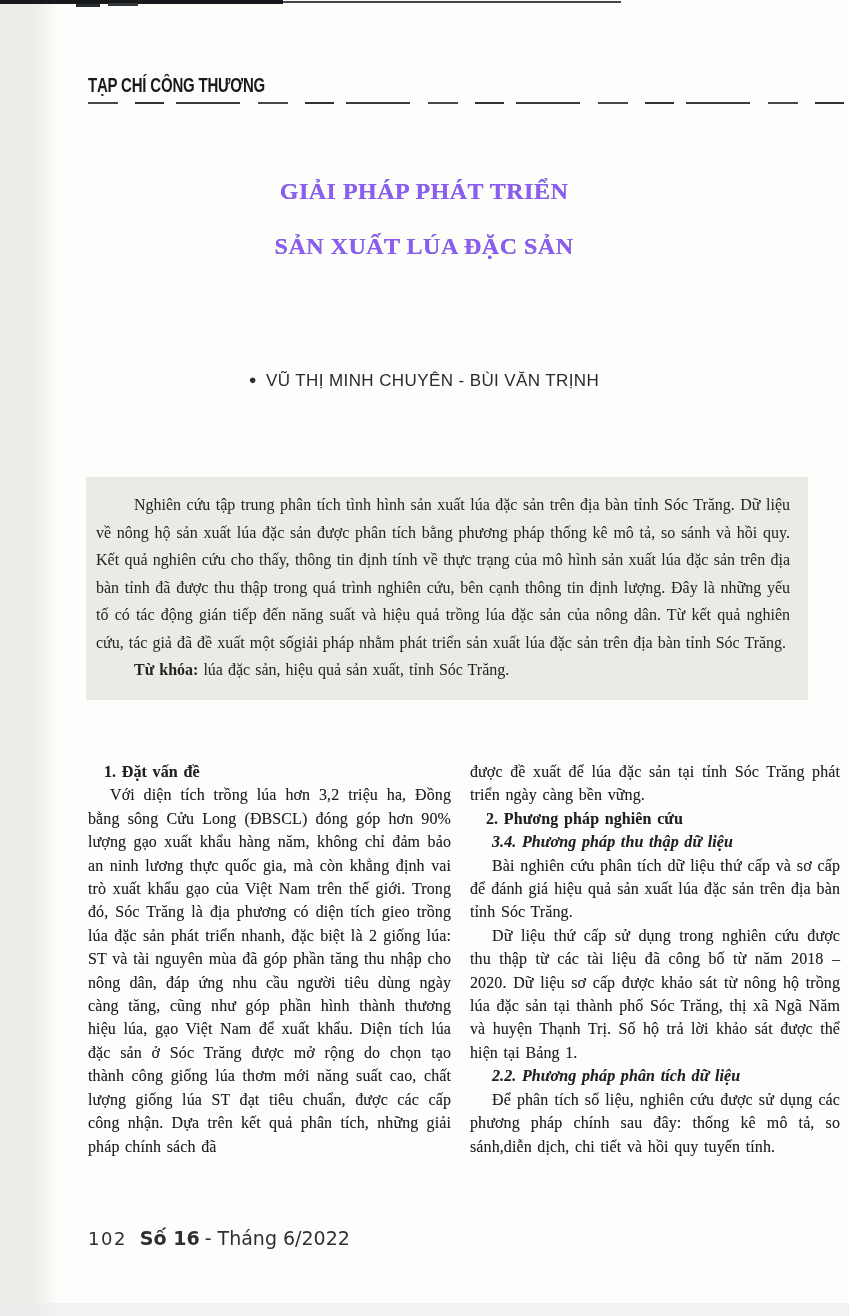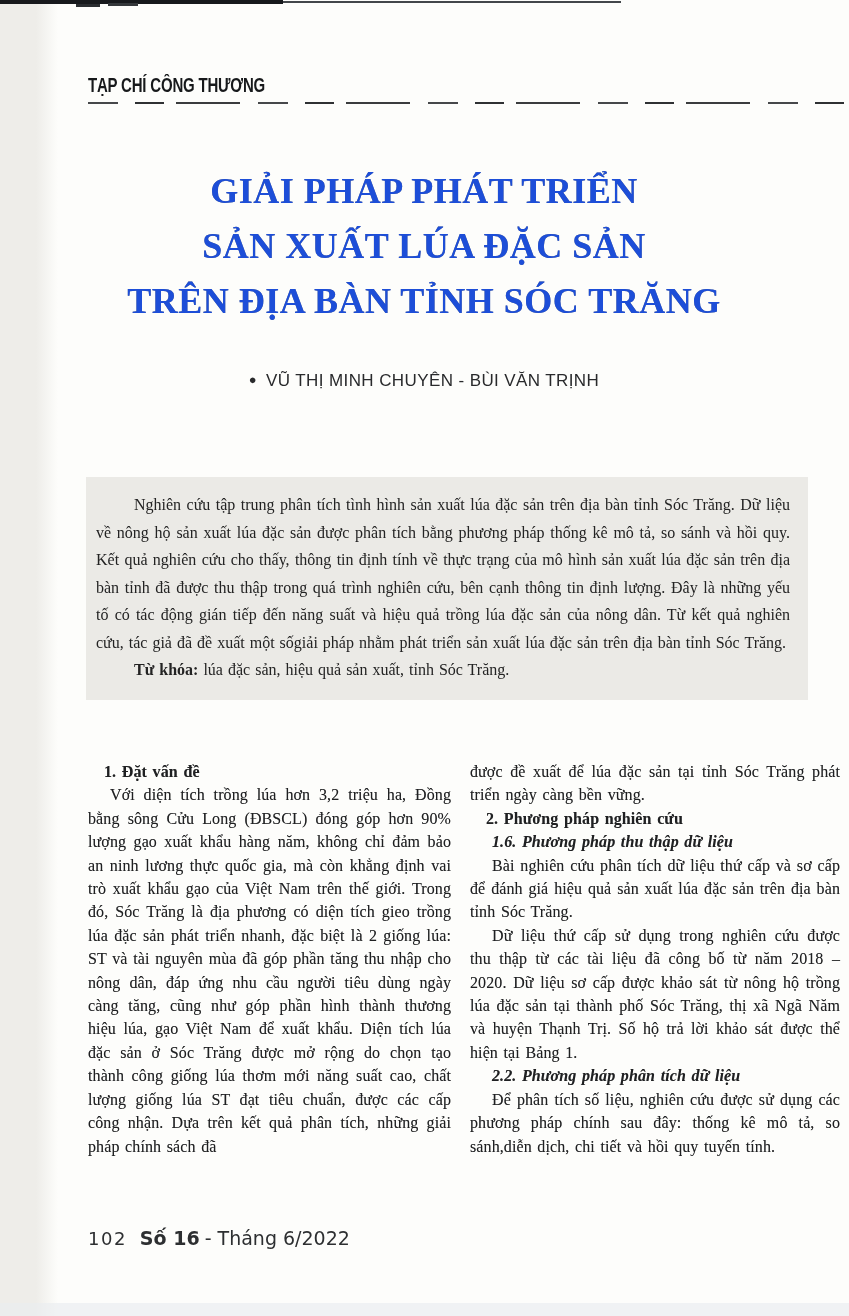--- a/index.html
+++ b/index.html
@@ -24,21 +24,21 @@
     letter-spacing:-.2px;color:#17191b;transform:scaleY(1.32);transform-origin:left top;
     white-space:nowrap;}
   .header-rule{position:absolute;left:88px;top:102px;width:757px;height:2px;
     background:repeating-linear-gradient(90deg,
       #46484a 0 30px,transparent 30px 47px,
       #2f3133 47px 76px,transparent 76px 88px,
       #3a3c3e 88px 152px,transparent 152px 170px);}
 
   
   .article-title{position:absolute;left:48px;top:164px;width:752px;text-align:center;
-    font-weight:700;font-size:36px;line-height:55px;color:#1d4ed8;letter-spacing:.5px;
+    font-weight:700;font-size:24px;line-height:55px;color:#8b5cf6;letter-spacing:.5px;
     text-shadow:0 0 .5px rgba(20,20,20,.55);}
   .authors{position:absolute;left:48px;top:371px;width:752px;text-align:center;
     font-family:"Liberation Sans",sans-serif;font-weight:400;font-size:17px;
     color:#292a2c;letter-spacing:.4px;}
   .author-bullet{font-size:13px;vertical-align:2px;margin-right:9px;}
 
   
   .abstract-box{position:absolute;left:86px;top:477px;width:722px;box-sizing:border-box;
     padding:14px 18px 16px 10px;background:var(--box-bg,#ebeae6);
     font-size:16px;line-height:27.5px;color:#232323;text-align:justify;
@@ -75,42 +75,41 @@
 <div class="topline-2"></div>
 <div class="topmark-1"></div>
 <div class="topmark-2"></div>
 
 <div class="journal-header">TẠP CHÍ CÔNG THƯƠNG</div>
 <div class="header-rule"></div>
 
 <div class="article-title">
   <div>GIẢI PHÁP PHÁT TRIỂN</div>
   <div>SẢN XUẤT LÚA ĐẶC SẢN</div>
-  <div>TRÊN ĐỊA BÀN TỈNH SÓC TRĂNG</div>
 </div>
 
 <div class="authors">
   <span class="author-bullet">●</span><span>VŨ THỊ MINH CHUYÊN - BÙI VĂN TRỊNH</span>
 </div>
 
 <div class="abstract-box">
   <div class="abstract-body">Nghiên cứu tập trung phân tích tình hình sản xuất lúa đặc sản trên địa bàn tỉnh Sóc Trăng. Dữ liệu về nông hộ sản xuất lúa đặc sản được phân tích bằng phương pháp thống kê mô tả, so sánh và hồi quy. Kết quả nghiên cứu cho thấy, thông tin định tính về thực trạng của mô hình sản xuất lúa đặc sản trên địa bàn tỉnh đã được thu thập trong quá trình nghiên cứu, bên cạnh thông tin định lượng. Đây là những yếu tố có tác động gián tiếp đến năng suất và hiệu quả trồng lúa đặc sản của nông dân. Từ kết quả nghiên cứu, tác giả đã đề xuất một sốgiải pháp nhằm phát triển sản xuất lúa đặc sản trên địa bàn tỉnh Sóc Trăng.</div>
   <div class="abstract-keywords">
     <span class="kw-label">Từ khóa:</span><span> lúa đặc sản, hiệu quả sản xuất, tỉnh Sóc Trăng.</span>
   </div>
 </div>
 
 <div class="column column-left">
     <div class="b-heading">1. Đặt vấn đề</div>
     <div class="b-para">Với diện tích trồng lúa hơn 3,2 triệu ha, Đồng bằng sông Cửu Long (ĐBSCL) đóng góp hơn 90% lượng gạo xuất khẩu hàng năm, không chỉ đảm bảo an ninh lương thực quốc gia, mà còn khẳng định vai trò xuất khẩu gạo của Việt Nam trên thế giới. Trong đó, Sóc Trăng là địa phương có diện tích gieo trồng lúa đặc sản phát triển nhanh, đặc biệt là 2 giống lúa: ST và tài nguyên mùa đã góp phần tăng thu nhập cho nông dân, đáp ứng nhu cầu người tiêu dùng ngày càng tăng, cũng như góp phần hình thành thương hiệu lúa, gạo Việt Nam để xuất khẩu. Diện tích lúa đặc sản ở Sóc Trăng được mở rộng do chọn tạo thành công giống lúa thơm mới năng suất cao, chất lượng giống lúa ST đạt tiêu chuẩn, được các cấp công nhận. Dựa trên kết quả phân tích, những giải pháp chính sách đã</div>
   </div>
 <div class="column column-right">
     <div class="b-para-cont">được đề xuất để lúa đặc sản tại tỉnh Sóc Trăng phát triển ngày càng bền vững.</div>
     <div class="b-heading">2. Phương pháp nghiên cứu</div>
-    <div class="b-subheading">1.6. Phương pháp thu thập dữ liệu</div>
+    <div class="b-subheading">3.4. Phương pháp thu thập dữ liệu</div>
     <div class="b-para">Bài nghiên cứu phân tích dữ liệu thứ cấp và sơ cấp để đánh giá hiệu quả sản xuất lúa đặc sản trên địa bàn tỉnh Sóc Trăng.</div>
     <div class="b-para">Dữ liệu thứ cấp sử dụng trong nghiên cứu được thu thập từ các tài liệu đã công bố từ năm 2018 – 2020. Dữ liệu sơ cấp được khảo sát từ nông hộ trồng lúa đặc sản tại thành phố Sóc Trăng, thị xã Ngã Năm và huyện Thạnh Trị. Số hộ trả lời khảo sát được thể hiện tại Bảng 1.</div>
     <div class="b-subheading">2.2. Phương pháp phân tích dữ liệu</div>
     <div class="b-para">Để phân tích số liệu, nghiên cứu được sử dụng các phương pháp chính sau đây: thống kê mô tả, so sánh,diễn dịch, chi tiết và hồi quy tuyến tính.</div>
   </div>
 
 <div class="footer">
   <span class="page-number">102</span><span class="issue">Số 16</span><span class="issue-date">- Tháng 6/2022</span>
 </div>
 

